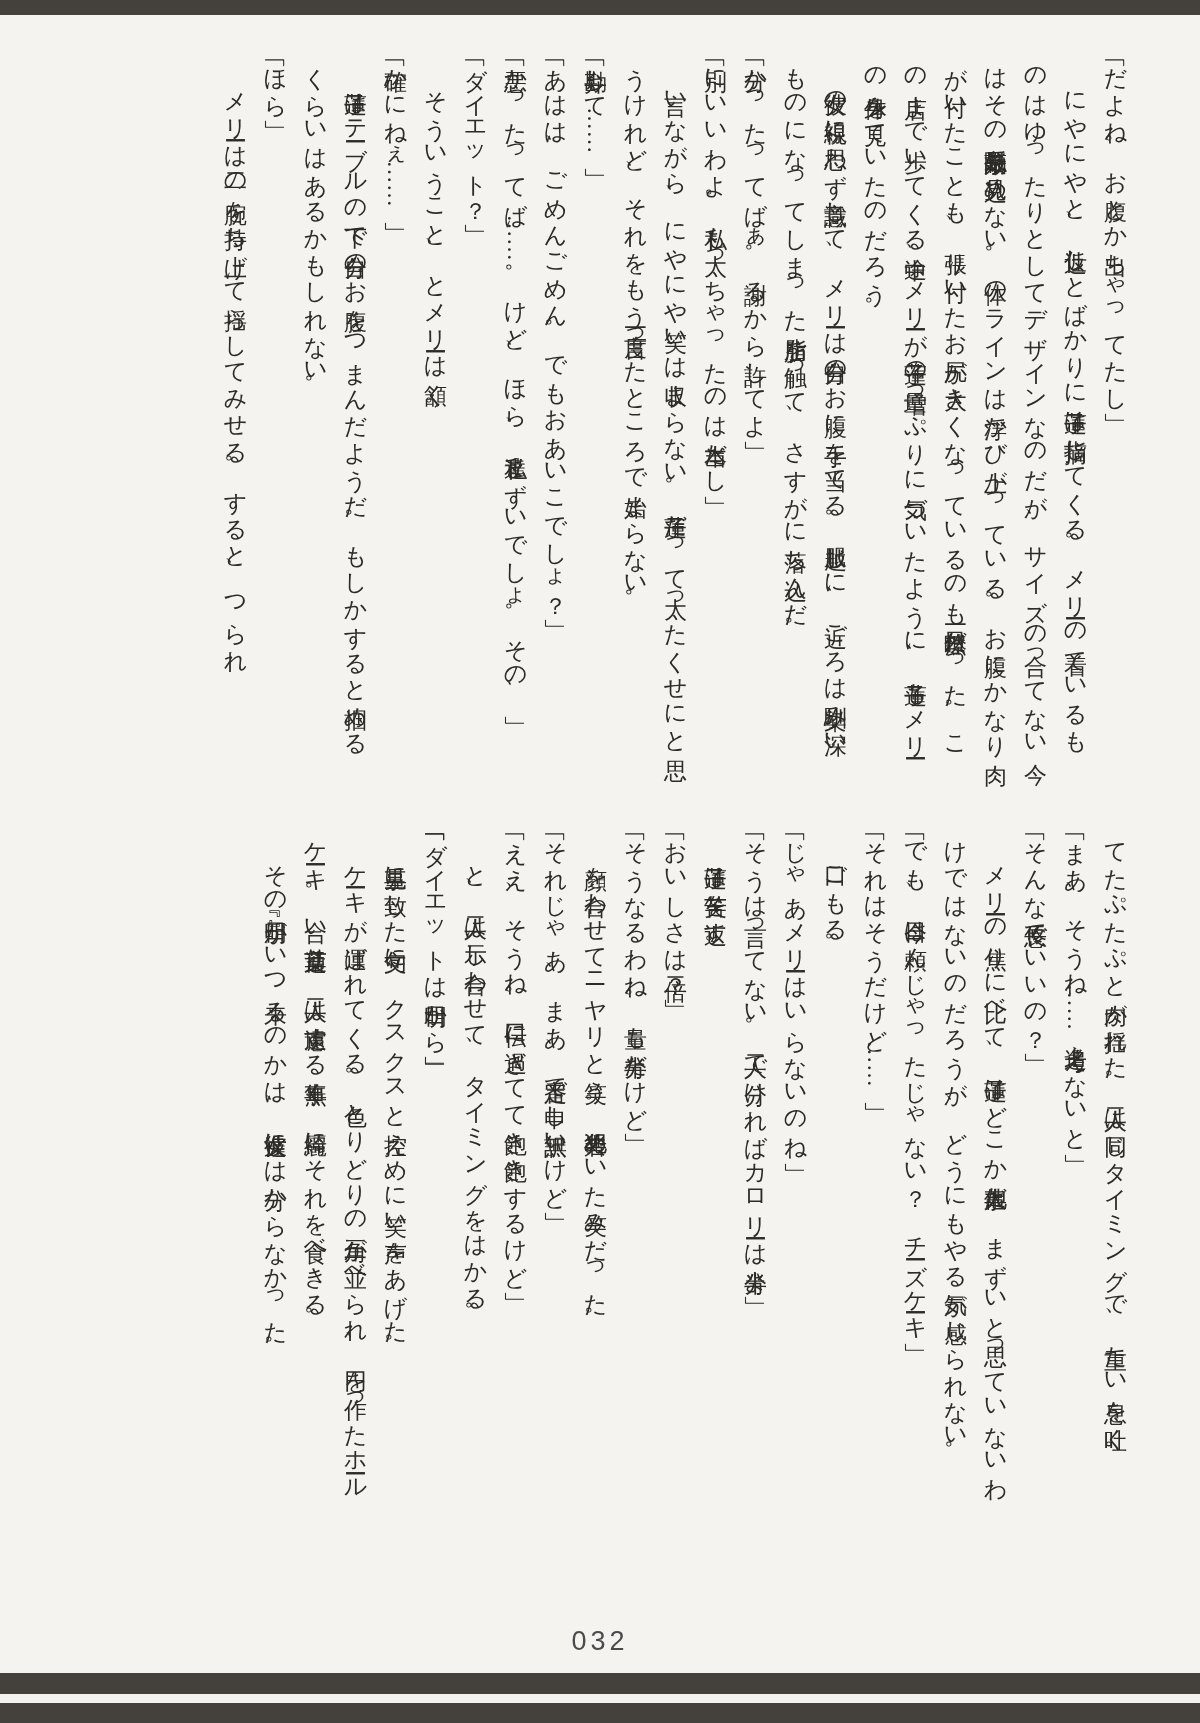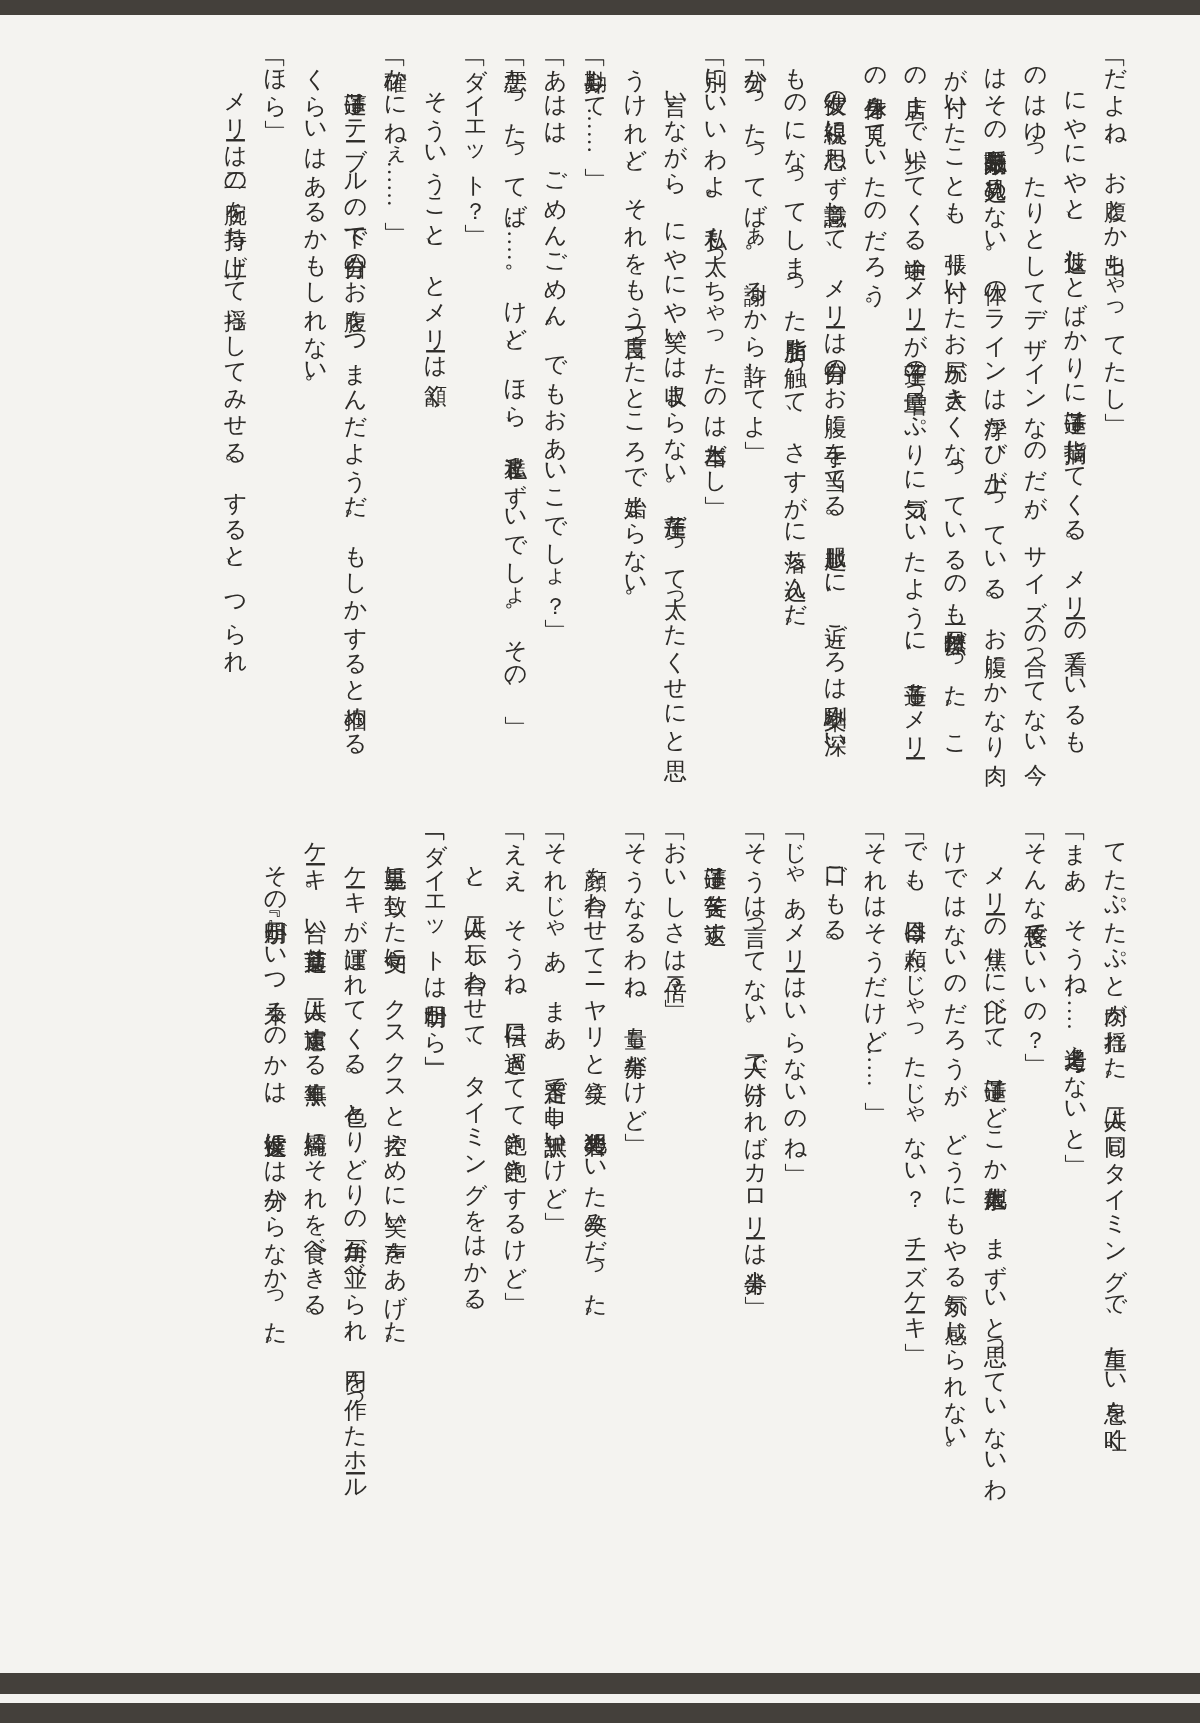--- a/index.html
+++ b/index.html
@@ -91,17 +91,18 @@
     <p>　顔を合わせてニヤリと笑う。共犯者めいた笑みだった。</p>
     <p>「それじゃあ、まあ、定番で申し訳無いけど」</p>
     <p>「ええ、そうね。口伝に過ぎてて飽き飽きするけど」</p>
     <p>　と、二人は示し合わせて、タイミングをはかる。</p>
     <p>「「ダイエットは明日から」」</p>
     <p>　見事に一致した文句に、クスクスと控えめに笑い声をあげた。</p>
     <p>　ケーキが運ばれてくる。色とりどりの三角が並べられ、円を作ったホールケーキ。合い言葉通り、二人は遠慮する事無く、綺麗にそれを食べきる。</p>
     <p>　その『明日』がいつ来るのかは、彼女達には分からなかった。</p>
   </section>
 
+  <div class="page-number">032</div>
 
   <div class="band band-bottom-1"></div>
   <div class="band band-bottom-2"></div>
 
 </div>
 
 </body></html>

